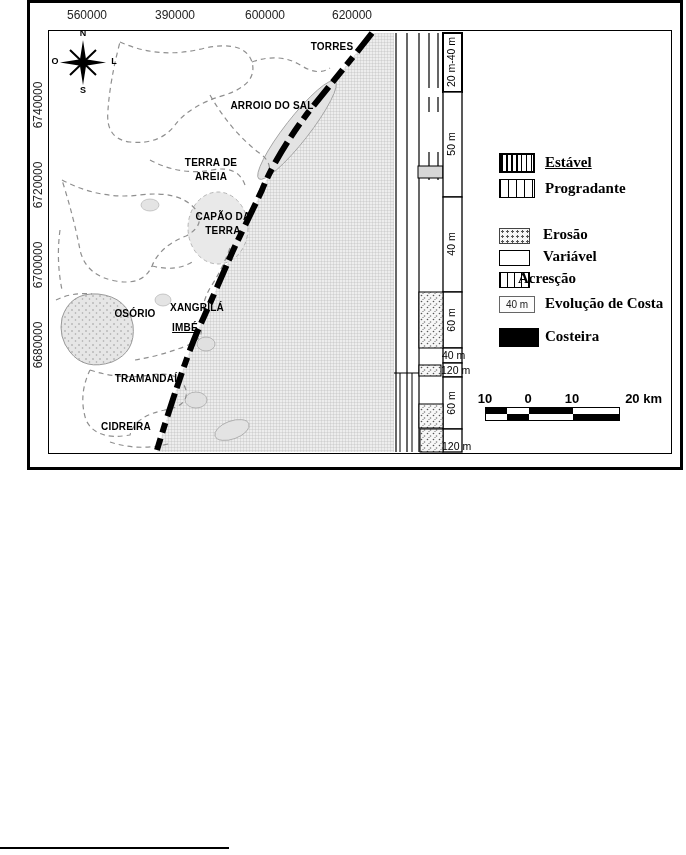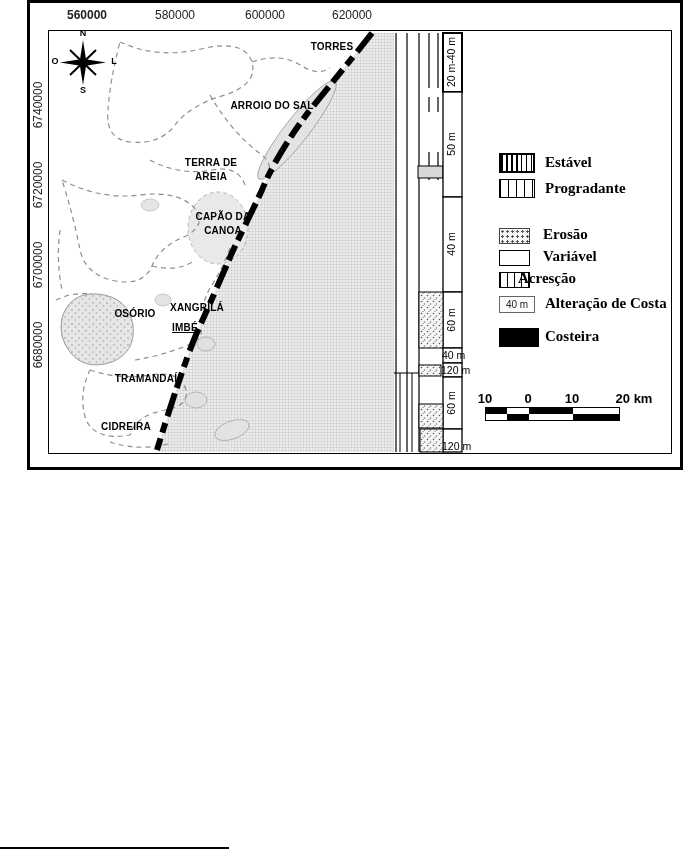--- a/index.html
+++ b/index.html
@@ -139,22 +139,22 @@
     </g>
 
     <g stroke="#000" stroke-width="1">
       <rect x="419" y="292" width="24" height="56" fill="url(#stip)"></rect>
       <rect x="419" y="365" width="22" height="11" fill="url(#stip)"></rect>
       <rect x="419" y="404" width="24" height="24" fill="url(#stip)"></rect>
       <rect x="420" y="429" width="23" height="23" fill="url(#stip)"></rect>
     </g>
   </svg>
 
-  <div class="abs axis-top" style="left:55px;font-weight:bold;">560000</div>
-  <div class="abs axis-top" style="left:143px;">580000</div>
+  <div class="abs axis-top" style="left:55px;">560000</div>
+  <div class="abs axis-top" style="left:143px;">390000</div>
   <div class="abs axis-top" style="left:233px;">600000</div>
   <div class="abs axis-top" style="left:320px;">620000</div>
 
   <div class="abs axis-left" style="left:4px;top:97px;">6740000</div>
   <div class="abs axis-left" style="left:4px;top:177px;">6720000</div>
   <div class="abs axis-left" style="left:4px;top:257px;">6700000</div>
   <div class="abs axis-left" style="left:4px;top:337px;">6680000</div>
 
   <div class="abs cmp" style="left:76px;top:28px;">N</div>
   <div class="abs cmp" style="left:76px;top:85px;">S</div>
@@ -162,66 +162,66 @@
   <div class="abs cmp" style="left:107px;top:56px;">L</div>
 
   <div class="abs city" style="left:301px;top:40px;width:62px;">TORRES</div>
   <div class="abs city" style="left:217px;top:99px;width:110px;">ARROIO DO SAL</div>
   <div class="abs city city2" style="left:171px;top:156px;width:80px;">
     <div>TERRA DE</div>
     <div>AREIA</div>
   </div>
   <div class="abs city city2" style="left:183px;top:210px;width:80px;">
     <div>CAPÃO DA</div>
-    <div>CANOA</div>
+    <div>TERRA</div>
   </div>
   <div class="abs city" style="left:161px;top:263px;width:72px;margin-top:38px;">XANGRILÁ</div>
   <div class="abs city" style="left:105px;top:307px;width:60px;">OSÓRIO</div>
   <div class="abs city" style="left:164px;top:321px;width:42px;text-decoration:underline;">IMBÉ</div>
   <div class="abs city" style="left:105px;top:372px;width:82px;">TRAMANDAÍ</div>
   <div class="abs city" style="left:92px;top:420px;width:68px;">CIDREIRA</div>
 
   <div class="abs seg-rot" style="left:417px;top:55px;">20 m-40 m</div>
   <div class="abs seg-rot" style="left:417px;top:137px;">50 m</div>
   <div class="abs seg-rot" style="left:417px;top:237px;">40 m</div>
   <div class="abs seg-rot" style="left:417px;top:313px;">60 m</div>
   <div class="abs seg-hor" style="left:442px;top:349px;">40 m</div>
   <div class="abs seg-hor" style="left:441px;top:364px;">120 m</div>
   <div class="abs seg-rot" style="left:417px;top:396px;">60 m</div>
   <div class="abs seg-hor" style="left:442px;top:440px;">120 m</div>
 
 
   <div class="abs swatch sw-estavel" style="left:499px;top:153px;"></div>
-  <div class="abs leg-label" style="left:545px;top:154px;">Estável</div>
+  <div class="abs leg-label" style="left:545px;top:154px;text-decoration:underline;">Estável</div>
 
   <div class="abs swatch sw-prograd" style="left:499px;top:179px;"></div>
   <div class="abs leg-label" style="left:545px;top:180px;">Progradante</div>
 
 
   <div class="abs swatch sw-erosao" style="left:499px;top:228px;"></div>
   <div class="abs leg-label" style="left:543px;top:226px;text-align:center;">Erosão</div>
 
   <div class="abs swatch sw-variavel" style="left:499px;top:250px;"></div>
   <div class="abs leg-label" style="left:543px;top:248px;">Variável</div>
 
   <div class="abs swatch sw-acrescao" style="left:499px;top:272px;"></div>
   <div class="abs leg-label" style="left:518px;top:270px;">Acresção</div>
 
   <div class="abs swatch sw-alteracao" style="left:499px;top:296px;">
     <span>40 m</span>
   </div>
-  <div class="abs leg-label" style="left:545px;top:295px;">Alteração de Costa</div>
+  <div class="abs leg-label" style="left:545px;top:295px;">Evolução de Costa</div>
 
   <div class="abs swatch sw-cidades" style="left:499px;top:328px;"></div>
   <div class="abs leg-label" style="left:545px;top:328px;">Costeira</div>
 
   <div class="abs sb-num" style="left:473px;top:391px;width:24px;">10</div>
   <div class="abs sb-num" style="left:516px;top:391px;width:24px;">0</div>
   <div class="abs sb-num" style="left:560px;top:391px;width:24px;">10</div>
-  <div class="abs sb-num" style="left:606px;top:391px;width:56px;text-align:center;">20 km</div>
+  <div class="abs sb-num" style="left:606px;top:391px;width:56px;text-align:right;">20 km</div>
 
   <div class="abs" id="scalebar">
     <div class="row">
       <div class="c" style="width:21px;background:#000;"></div>
       <div class="c" style="width:22px;background:#fff;"></div>
       <div class="c" style="width:44px;background:#000;"></div>
       <div class="c" style="width:46px;background:#fff;"></div>
     </div>
     <div class="row">
       <div class="c" style="width:21px;background:#fff;"></div>

